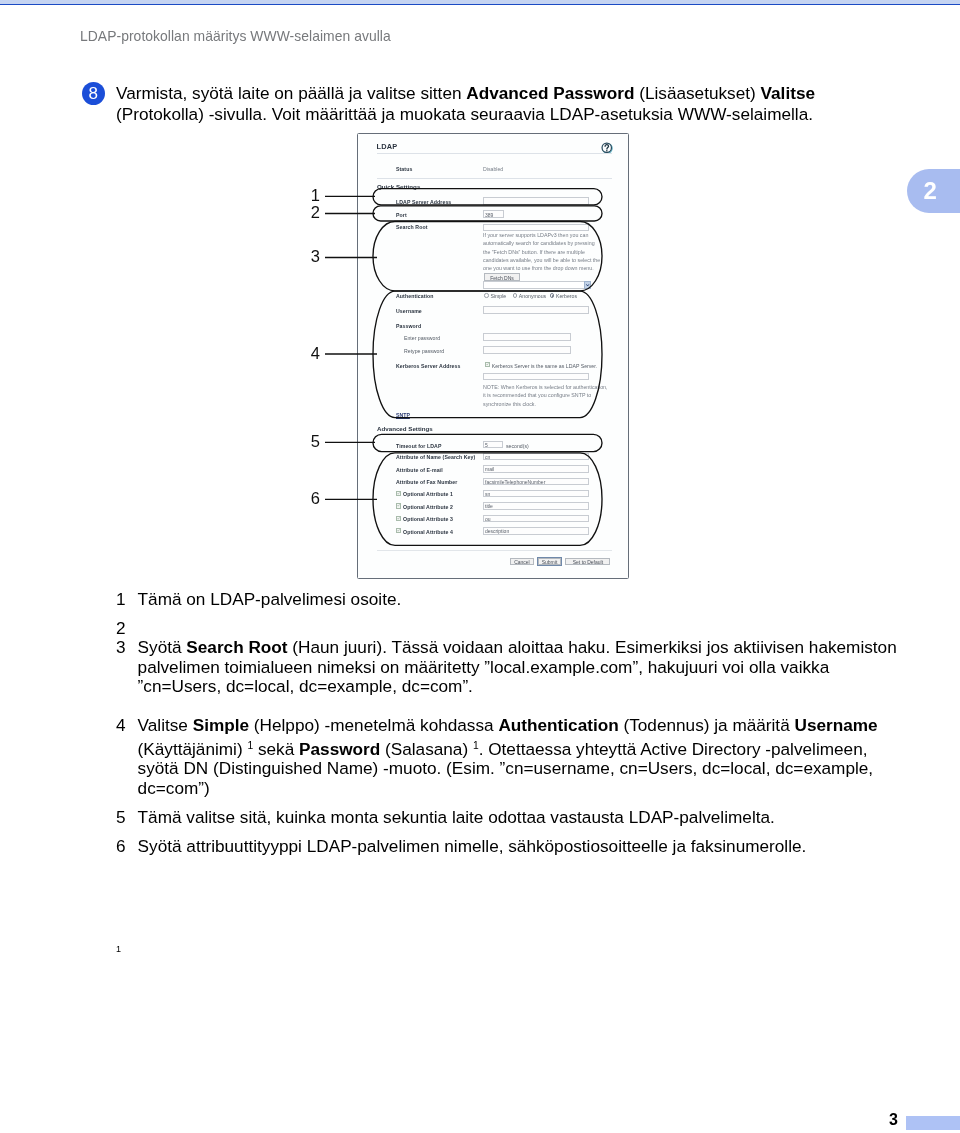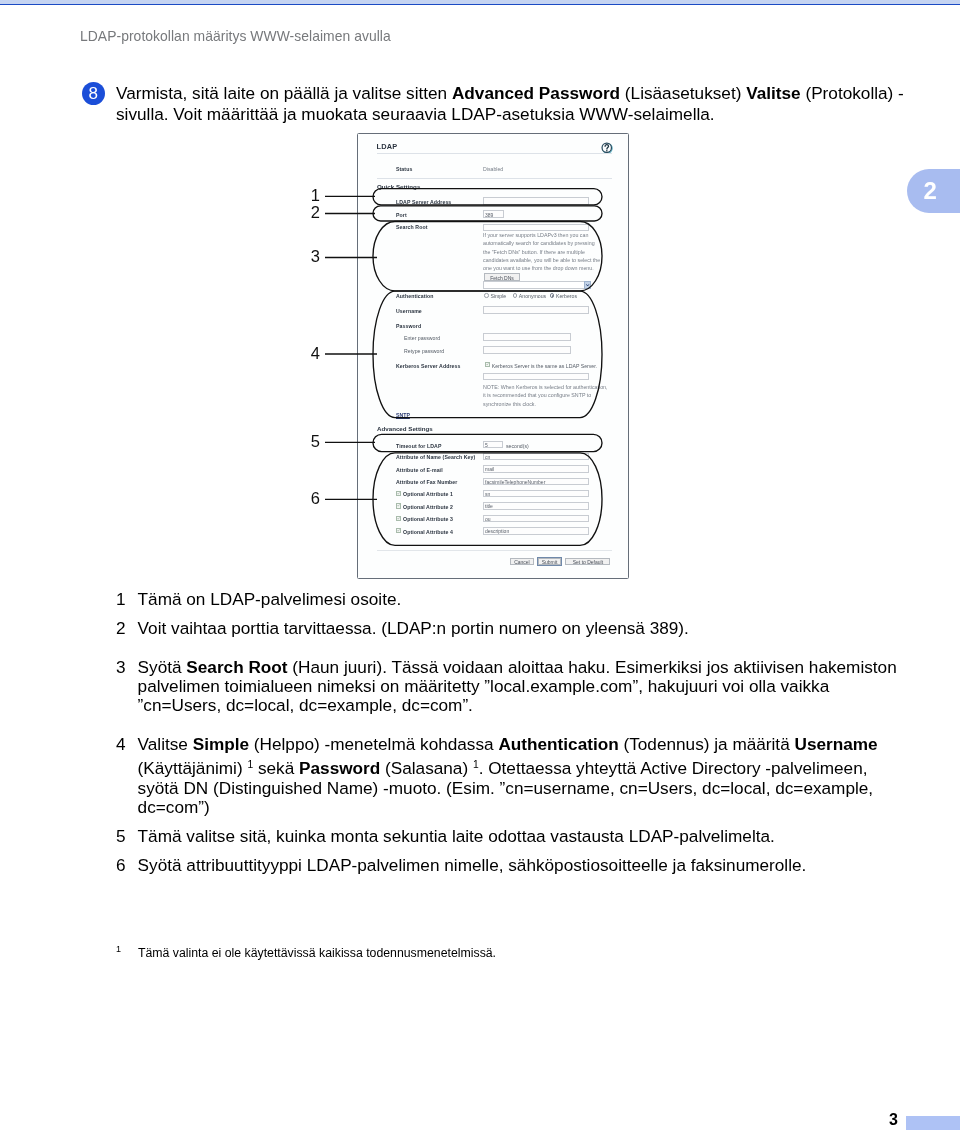--- a/index.html
+++ b/index.html
@@ -51,21 +51,21 @@
 
 <div class="topband"></div>
 <div class="topline"></div>
 <div class="hdr">LDAP-protokollan määritys WWW-selaimen avulla</div>
 <div class="chaptab">2</div>
 <div class="pageno">3</div>
 <div class="botbar"></div>
 
 <div class="step8">
   <div class="bullet">8</div>
-  <div class="txt" id="step8txt"><span>Varmista, sitä laite on päällä ja valitse sitten </span><b>Advanced Password</b><span> (Lisäasetukset) </span><b>Valitse</b><span> (Protokolla) -sivulla. Voit määrittää ja muokata seuraavia LDAP-asetuksia WWW-selaimella.</span></div>
+  <div class="txt" id="step8txt"><span>Varmista, syötä laite on päällä ja valitse sitten </span><b>Advanced Password</b><span> (Lisäasetukset) </span><b>Valitse</b><span> (Protokolla) -sivulla. Voit määrittää ja muokata seuraavia LDAP-asetuksia WWW-selaimella.</span></div>
 </div>
 
 <div id="shot">
   <div class="ttl">LDAP</div>
   <svg class="helpicon" viewBox="0 0 22 22">
     <circle cx="12.3" cy="12.1" r="9" fill="none" stroke="#63b3c6" stroke-width="2.6"></circle>
     <circle cx="11" cy="11" r="9" fill="#fbfdfe" stroke="#2b4a5c" stroke-width="2.3"></circle>
     <path d="M7.8 8.3c0-1.9 1.5-3.2 3.3-3.2 1.9 0 3.3 1.2 3.3 2.9 0 1.6-1 2.2-1.9 2.9-.8.6-1.1 1.1-1.1 2.1v.6" fill="none" stroke="#1b3240" stroke-width="2.5" stroke-linecap="round"></path>
     <circle cx="11.1" cy="16.6" r="1.45" fill="#1b3240"></circle>
   </svg>
@@ -211,21 +211,20 @@
     <div class="conum" style="left:306px;top:492.2px;">6</div>
   </div>
 
 <div class="numlist" id="numlist">
     <div class="row">
       <span class="n">1</span>
       <div><span>Tämä on LDAP-palvelimesi osoite.</span></div>
     </div>
     <div class="row">
       <span class="n">2</span>
-      <div><span>Voit vaihtaa porttia tarvittaessa. (LDAP:n portin numero on yleensä 389).</span></div>
       <div class="gap"></div>
     </div>
     <div class="row">
       <span class="n">3</span>
       <div><span>Syötä </span><b>Search Root</b><span> (Haun juuri). Tässä voidaan aloittaa haku. Esimerkiksi jos aktiivisen hakemiston palvelimen toimialueen nimeksi on määritetty ”local.example.com”, hakujuuri voi olla vaikka ”cn=Users, dc=local, dc=example, dc=com”.</span></div>
       <div class="gap"></div>
     </div>
     <div class="row">
       <span class="n">4</span>
       <div><span>Valitse </span><b>Simple</b><span> (Helppo) -menetelmä kohdassa </span><b>Authentication</b><span> (Todennus) ja määritä </span><b>Username</b><span> (Käyttäjänimi) </span><sup>1</sup><span> sekä </span><b>Password</b><span> (Salasana) </span><sup>1</sup><span>. Otettaessa yhteyttä Active Directory -palvelimeen, syötä DN (Distinguished Name) -muoto. (Esim. ”cn=username, cn=Users, dc=local, dc=example, dc=com”)</span></div>
@@ -235,14 +234,13 @@
       <div><span>Tämä valitse sitä, kuinka monta sekuntia laite odottaa vastausta LDAP-palvelimelta.</span></div>
     </div>
     <div class="row">
       <span class="n">6</span>
       <div><span>Syötä attribuuttityyppi LDAP-palvelimen nimelle, sähköpostiosoitteelle ja faksinumerolle.</span></div>
     </div>
   </div>
 
 <div class="fn">
   <span class="fnum">1</span>
-  <span class="fbody">Tämä valinta ei ole käytettävissä kaikissa todennusmenetelmissä.</span>
 </div>
 
 </body></html>

